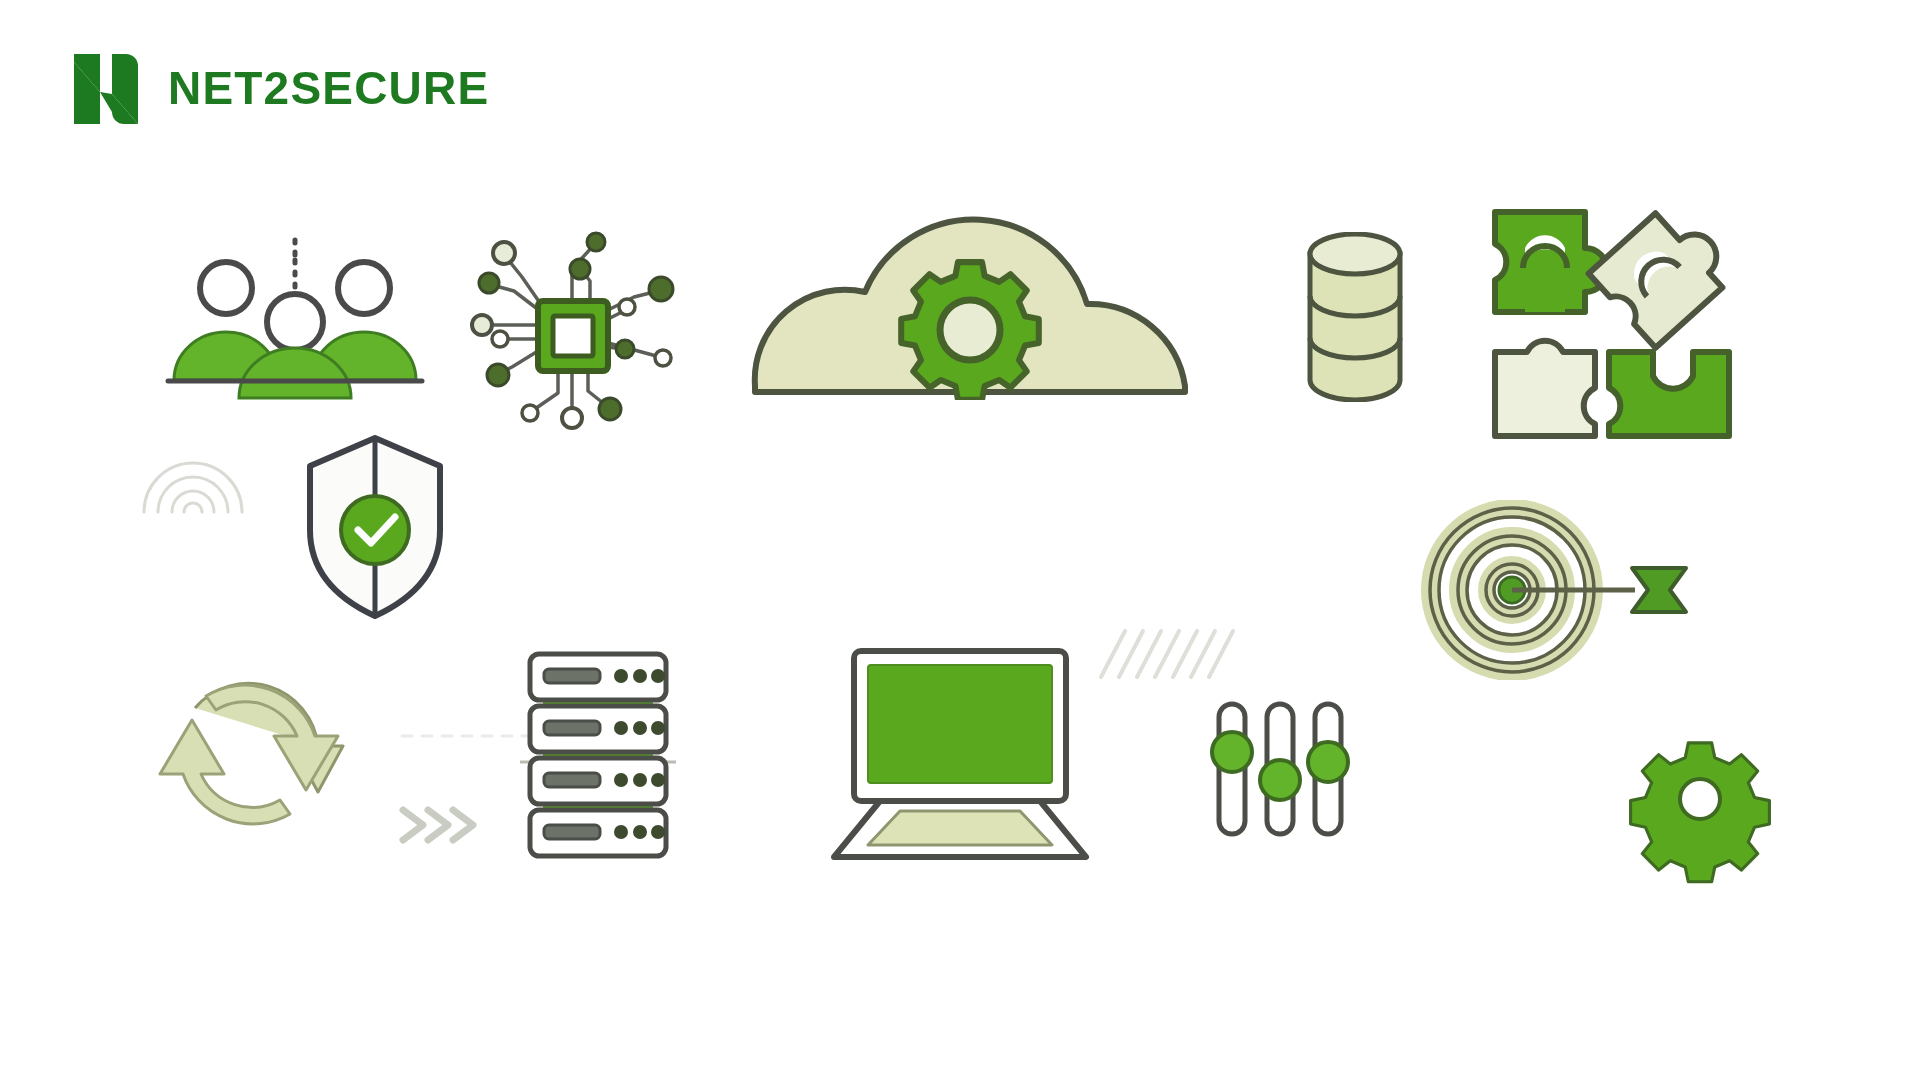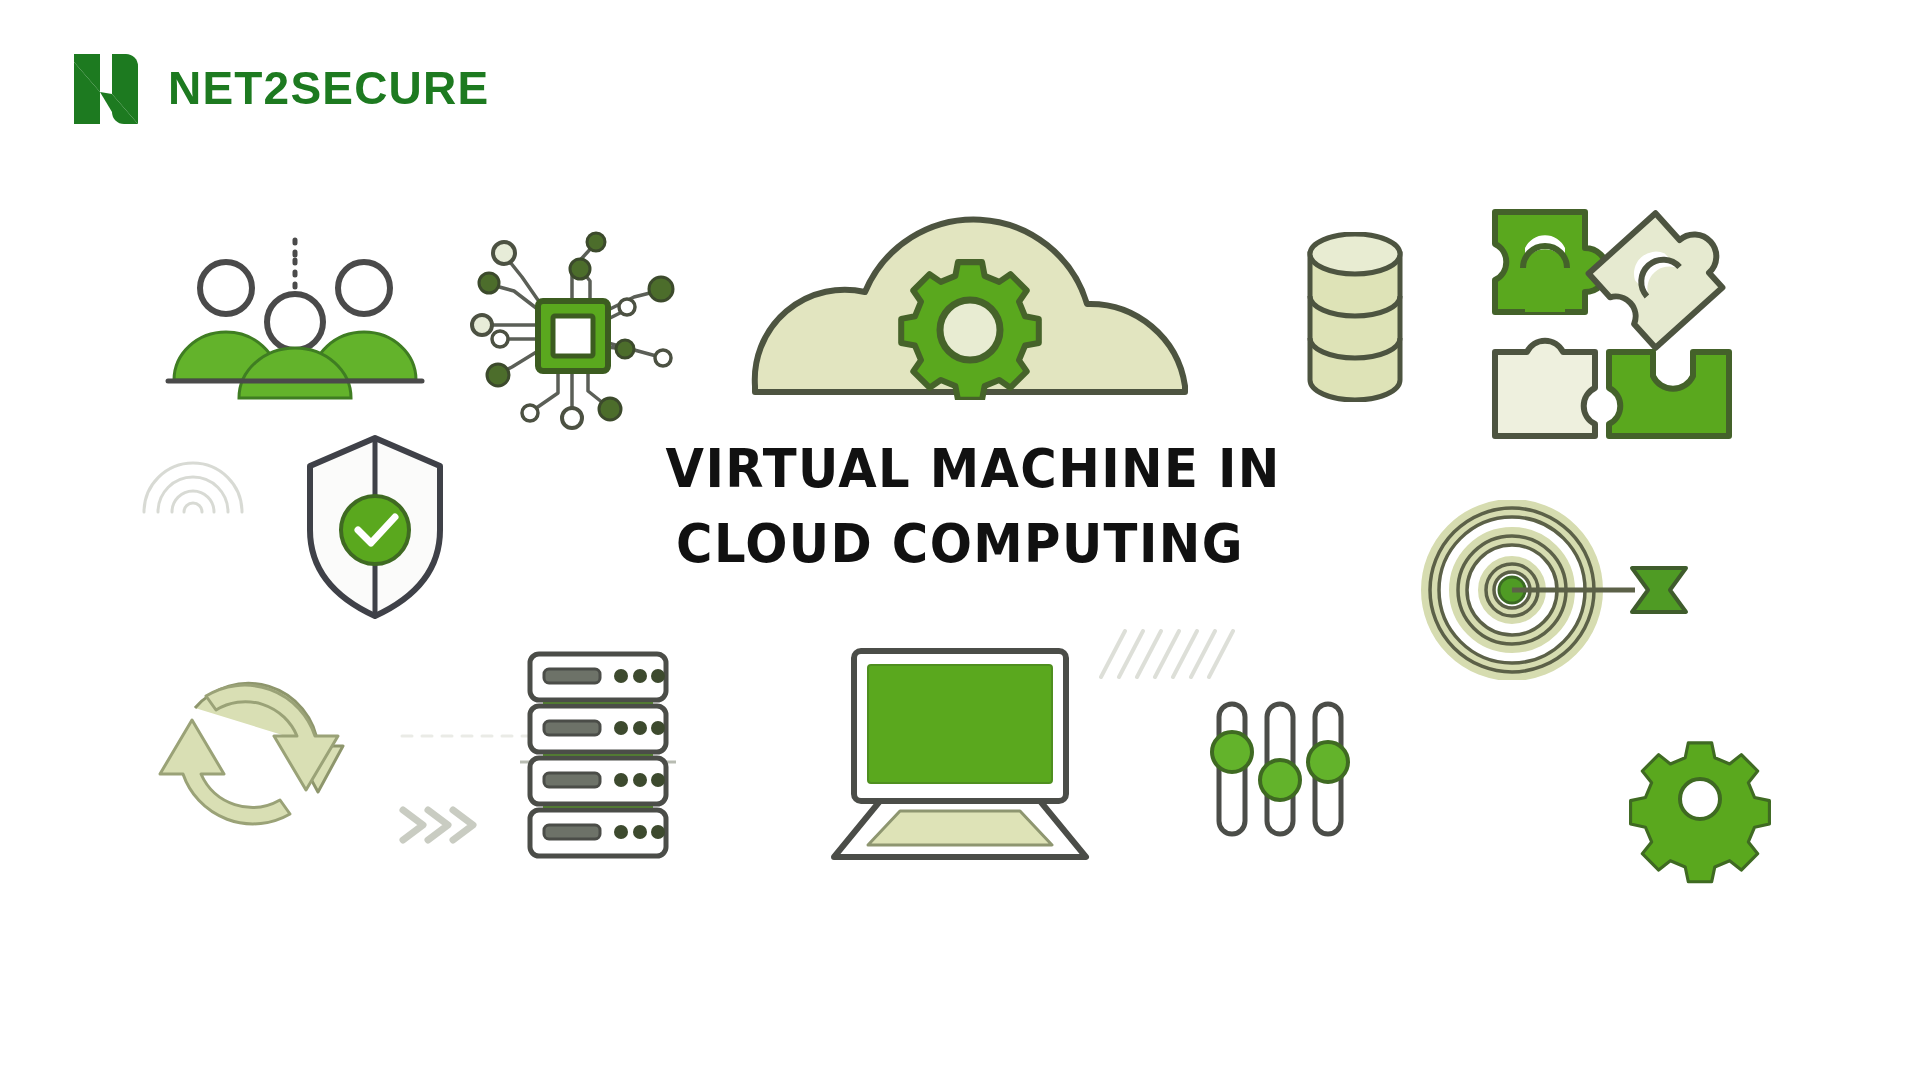--- a/index.html
+++ b/index.html
@@ -77,24 +77,20 @@
     <svg id="logo-mark" width="72" height="80" viewBox="0 0 72 80">
       <path d="M4 6 H30 L30 44 L4 14 Z" fill="#1d7a20"></path>
       <path d="M4 14 L4 76 H30 L30 44 Z" fill="#1d7a20"></path>
       <path d="M42 6 H56 A12 12 0 0 1 68 18 L68 76 L42 46 Z" fill="#1d7a20"></path>
       <path d="M42 46 L68 76 H54 A12 12 0 0 1 42 64 Z" fill="#1d7a20"></path>
       <path d="M30 44 L42 46 L42 64 Z" fill="#1d7a20"></path>
     </svg>
     <div id="logo-text">NET2SECURE</div>
   </div>
 
-  <div id="title-block">
-    <div class="title-line">VIRTUAL MACHINE IN</div>
-    <div class="title-line">CLOUD COMPUTING</div>
-  </div>
 
   <svg class="icon" style="left:160px; top:230px;" width="270" height="170" viewBox="0 0 270 170">
     <g stroke="#4a4a4a" stroke-width="5" fill="none" stroke-linecap="round">
       <line x1="135" y1="10" x2="135" y2="26" stroke-dasharray="3 9"></line>
       <line x1="135" y1="30" x2="135" y2="58" stroke-dasharray="3 9"></line>
     </g>
 
     <circle cx="66" cy="58" r="26" fill="#ffffff" stroke="#4a4a4a" stroke-width="6"></circle>
     <path d="M14 150 A52 48 0 0 1 118 150 Z" fill="#63b32b" stroke="#3f7d22" stroke-width="3"></path>
 

